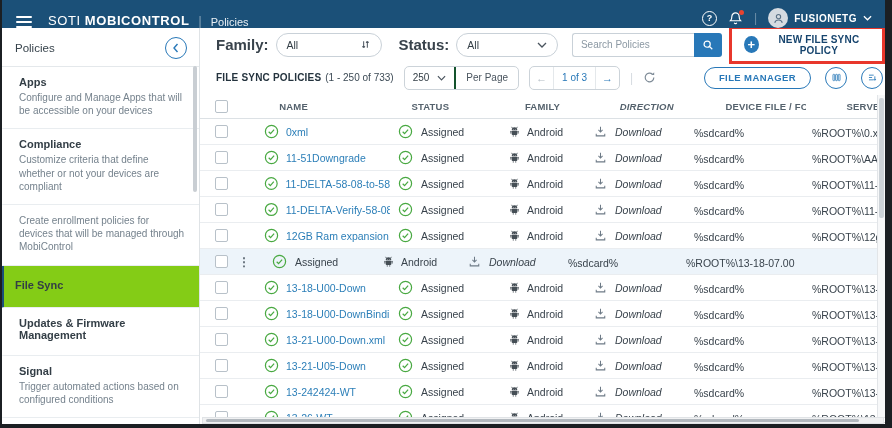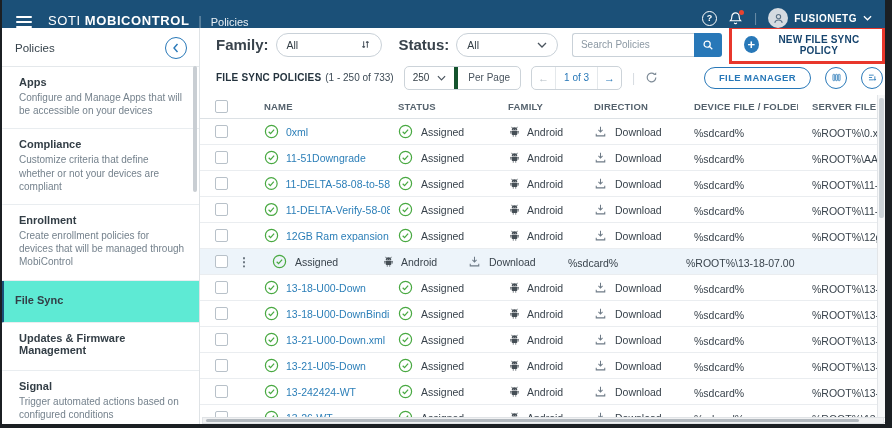--- a/index.html
+++ b/index.html
@@ -32,21 +32,21 @@
 
   
   .bodyrow { display:flex; height:400px; }
 
   
   .sidebar { width:200px; min-width:200px; background:#fff; border-right:1px solid #dfe3e6; position:relative; overflow:hidden; }
   .sb-head { display:flex; align-items:center; justify-content:space-between; padding:9px 12px 7px 15px; border-bottom:1px solid #e4e8eb; }
   .sb-head-title { font-size:11.5px; color:#37434c; }
   .collapse-btn { width:22px; height:22px; border:1px solid #2878b8; border-radius:50%; background:#fff; display:flex; align-items:center; justify-content:center; cursor:pointer; }
   .sb-item { padding:9px 14px 11px 15px; border-bottom:1px solid #e9edf0; border-left:4px solid transparent; cursor:pointer; }
-  .sb-item.selected { background:#5eead4; border-left:4px solid #1b5078; padding-top:13px; padding-bottom:13px; padding-left:11px; }
+  .sb-item.selected { background:#84cc16; border-left:4px solid #1b5078; padding-top:13px; padding-bottom:13px; padding-left:11px; }
   .sb-item-title { font-size:11px; font-weight:700; color:#333e46; margin-bottom:3px; }
   .sb-item-desc { font-size:10px; color:#75828d; line-height:1.32; }
   .sb-scroll { position:absolute; right:2px; top:38px; width:4px; height:126px; background:#c9ced3; border-radius:2px; }
 
   
   .main { flex:1; position:relative; overflow:hidden; }
 
   .filterbar { height:33px; display:flex; align-items:center; padding:0 4px 0 16px; gap:7px; }
   .flabel { font-size:15px; font-weight:700; color:#39434c; }
   .combo { height:24px; border:1px solid #c9d1d8; border-radius:13px; background:#fff; display:flex; align-items:center; justify-content:space-between; padding:0 10px; font-size:10.5px; color:#333e46; cursor:pointer; }
@@ -60,21 +60,21 @@
   .new-wrap { position:relative; margin:0 10px 0 9px; }
   .new-btn { display:flex; align-items:center; gap:7px; background:#fff; border:0; padding:4px 6px; cursor:pointer; }
   .plus-circle { width:17px; height:17px; border-radius:50%; background:#2878b8; color:#fff; display:flex; align-items:center; justify-content:center; font-size:13px; font-weight:700; line-height:1; }
   .new-label { font-size:10px; font-weight:800; color:#17456e; letter-spacing:.2px; }
   .annot-box { position:absolute; top:-4px; bottom:-4px; left:-9px; right:-7px; border:3px solid #e8372c; pointer-events:none; z-index:60; }
 
   .toolbar { height:33px; display:flex; align-items:center; padding:0 9px 0 16px; gap:10px; }
   .tb-title { font-size:10px; font-weight:800; color:#24333e; letter-spacing:.2px; white-space:nowrap; }
   .tb-count { font-size:10px; color:#3c4a55; margin-left:-6px; white-space:nowrap; }
   .perpage { height:24px; border:1px solid #ccd3d9; border-radius:5px; display:flex; align-items:center; background:#fff; cursor:pointer; }
-  .pp-left { padding:0 8px; display:flex; align-items:center; gap:8px; font-size:10px; color:#333e46; border-right:4px solid #14532d; height:100%; }
+  .pp-left { padding:0 8px; display:flex; align-items:center; gap:8px; font-size:10px; color:#333e46; border-right:2px solid #14532d; height:100%; }
   .pp-right { padding:0 10px; font-size:10px; color:#49545e; }
   .pager { height:24px; border:1px solid #ccd3d9; border-radius:5px; display:flex; align-items:center; background:#fff; }
   .pg-btn { width:23px; text-align:center; font-size:11px; color:#b3bcc4; cursor:pointer; }
   .pg-btn.next { color:#2878b8; }
   .pg-label { font-size:10px; color:#2878b8; padding:0 8px; border-left:1px solid #e4e8eb; border-right:1px solid #e4e8eb; height:100%; display:flex; align-items:center; }
   .tbar-sep { color:#d6dbe0; font-size:12px; }
   .refresh-btn { display:flex; cursor:pointer; }
   .tb-spacer { flex:1; }
   .pill-btn { height:22px; border:1.2px solid #2878b8; border-radius:11px; background:#fff; color:#2878b8; font-weight:700; font-size:9.5px; letter-spacing:.4px; padding:0 14px; cursor:pointer; font-family:"Liberation Sans", sans-serif; }
   .circle-btn { width:22px; height:22px; border:1.2px solid #2878b8; border-radius:50%; background:#fff; display:flex; align-items:center; justify-content:center; margin-left:4px; cursor:pointer; }
@@ -82,24 +82,24 @@
   
   .tclip { position:relative; height:329px; overflow:hidden; }
   .thead, .trow { display:flex; align-items:center; width:768px; }
   .thead { height:25px; border-bottom:1px solid #dce1e5; }
   .trow { height:26px; border-bottom:1px solid #eaedf0; background:#fff; }
   .trow.hovered { background:#edf4fa; }
   .c-sel { width:64px; display:flex; align-items:center; padding-left:15px; gap:10px; }
   .c-name { width:126px; display:flex; align-items:center; gap:7px; overflow:hidden; white-space:nowrap; }
   .c-status { width:110px; display:flex; align-items:center; gap:8px; padding-left:8px; }
   .c-family { width:86px; display:flex; align-items:center; gap:6px; padding-left:8px; }
-  .c-direction { width:100px; display:flex; align-items:center; gap:8px; padding-left:8px; }
+  .c-direction { width:100px; display:flex; align-items:center; gap:8px; padding-left:8px;font-style:italic; }
   .c-device { width:112px; padding-left:8px; overflow:hidden; white-space:nowrap; }
   .c-server { width:170px; padding-left:14px; overflow:hidden; white-space:nowrap; }
-  .h { font-size:9.5px; font-weight:700; color:#55626d; letter-spacing:.2px; white-space:nowrap; overflow:hidden; cursor:pointer; }
+  .h { font-size:9.5px; font-weight:700; color:#55626d; letter-spacing:.2px; white-space:nowrap; overflow:hidden; cursor:pointer;margin-left:26px; }
   .cb { width:13px; height:13px; min-width:13px; border:1px solid #b8c1c9; border-radius:2px; background:#fff; cursor:pointer; }
   .kebab { color:#5a6670; font-size:12px; font-weight:700; visibility:hidden; cursor:pointer; line-height:1; }
   .trow.hovered .kebab { visibility:visible; }
   .v-name { color:#2c7fb8; font-size:10.5px; overflow:hidden; cursor:pointer; }
   .cell-text { font-size:10.5px; color:#39434c; }
 
   .hscroll { position:absolute; left:2px; right:8px; bottom:4px; height:7px; background:#f0f1f2; border:1px solid #e0e3e6; z-index:40; }
   .hscroll-thumb { margin:1px 0 0 3px; height:3px; width:96%; background:#b2b8be; border-radius:2px; cursor:pointer; }
   .vscroll { position:absolute; top:67px; right:7px; bottom:11px; width:8px; background:#f7f8f9; border-left:1px solid #e2e5e8; z-index:40; }
   .vscroll-thumb { margin:3px 0 0 1px; width:5px; height:120px; background:#cdd3d8; border-radius:2px; cursor:pointer; }
@@ -162,21 +162,20 @@
       <div>
           <div class="sb-item">
     <div class="sb-item-title sb-title">Apps</div>
     <div class="sb-item-desc sb-desc">Configure and Manage Apps that will be accessible on your devices</div>
   </div>
           <div class="sb-item">
     <div class="sb-item-title sb-title">Compliance</div>
     <div class="sb-item-desc sb-desc">Customize criteria that define whether or not your devices are compliant</div>
   </div>
           <div class="sb-item">
-    <div class="sb-item-title sb-title">Enrollment</div>
     <div class="sb-item-desc sb-desc">Create enrollment policies for devices that will be managed through MobiControl</div>
   </div>
           <div class="sb-item selected">
     <div class="sb-item-title sb-title">File Sync</div>
 
   </div>
           <div class="sb-item">
     <div class="sb-item-title sb-title">Updates &amp; Firmware Management</div>
   </div>
           <div class="sb-item">

